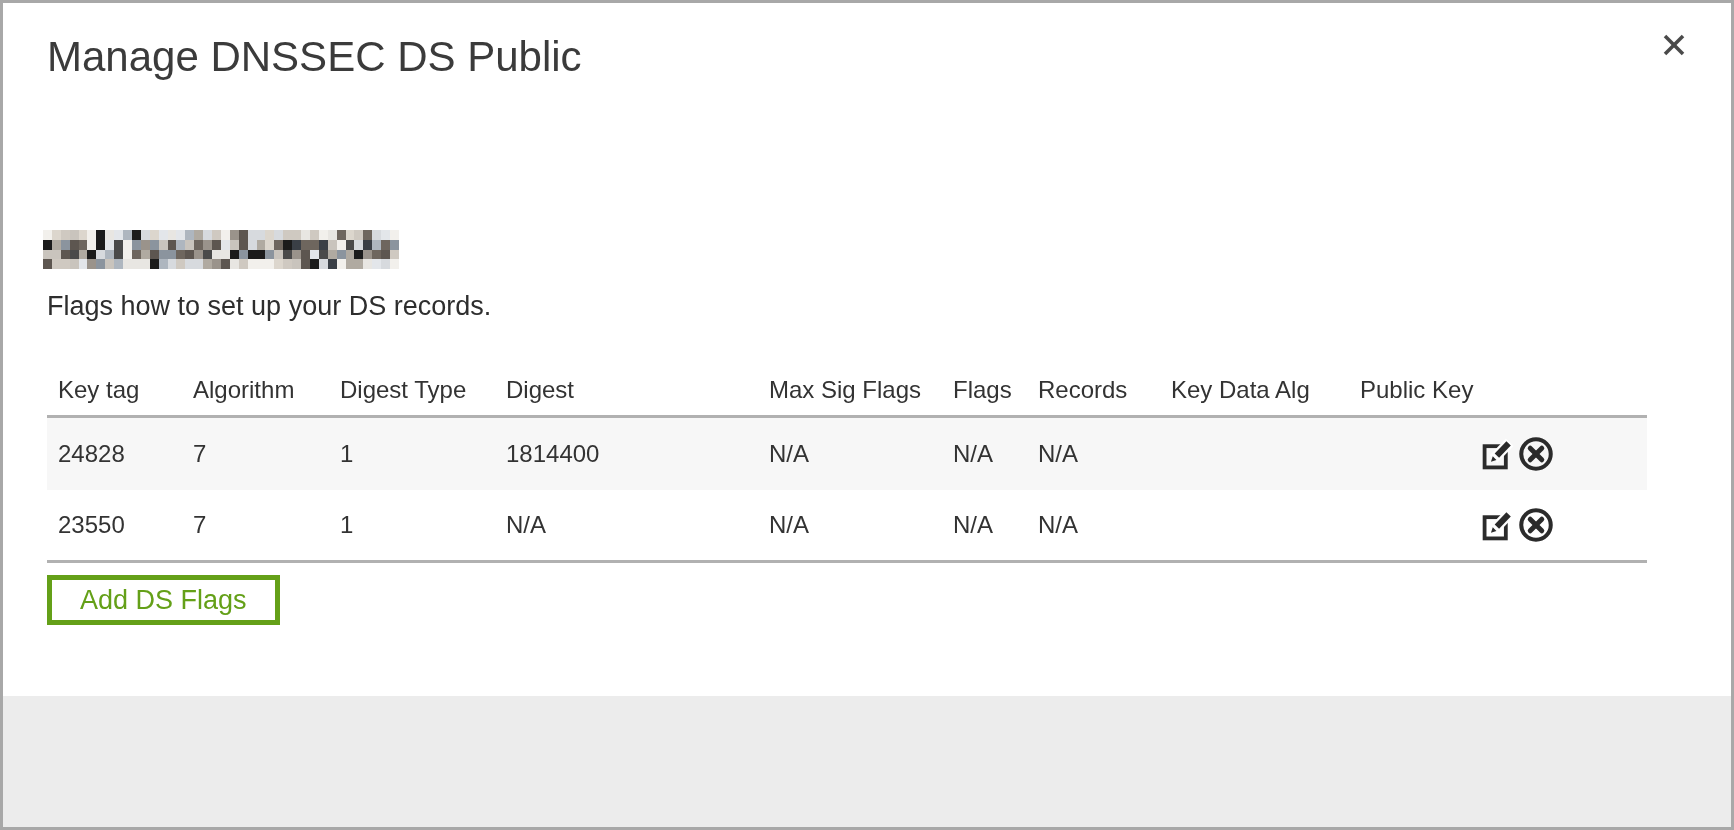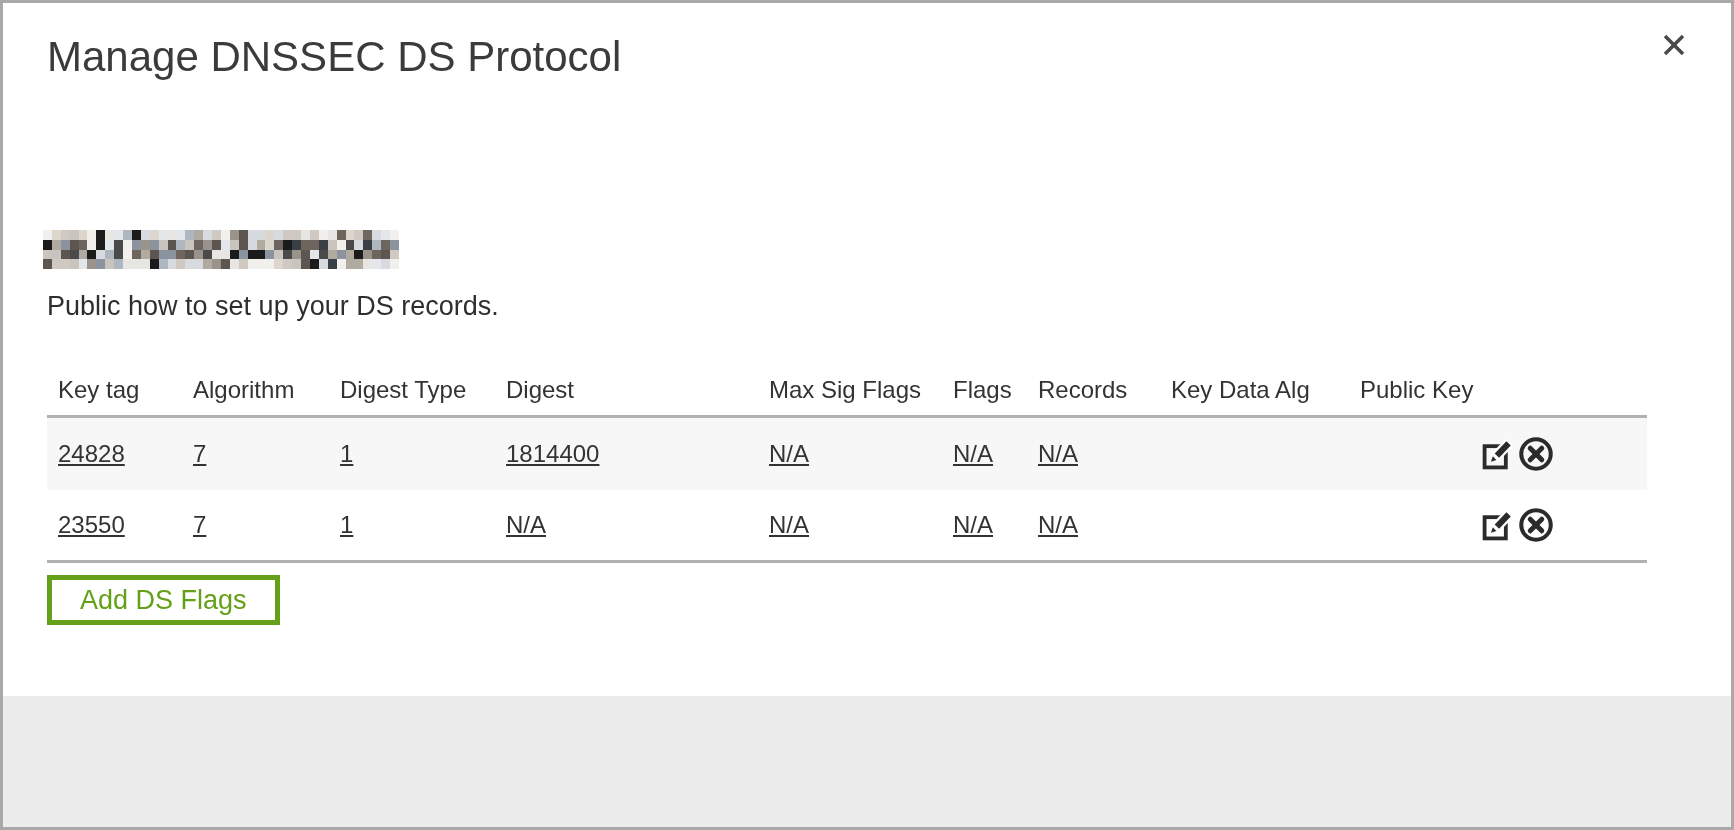--- a/index.html
+++ b/index.html
@@ -44,21 +44,21 @@
     width:1600px;
     font-size:24px; color:#333;
   }
   .grid-row {
     display:grid;
     grid-template-columns:135px 147px 166px 263px 184px 85px 133px 189px 207px 1fr;
     padding-left:11px;
     align-items:center;
   }
   .thead { height:50px; }
-  .tbody { border-top:3px solid var(--table-border,#b1b1b1); border-bottom:3px solid var(--table-border,#b1b1b1);text-decoration:underline; }
+  .tbody { border-top:3px solid var(--table-border,#b1b1b1); border-bottom:3px solid var(--table-border,#b1b1b1); }
   .trow { height:70px; background:#fff; }
   .trow.alt { height:72px; background:var(--row-alt-bg,#f7f7f7); }
   .icon-cell { display:flex; justify-content:flex-end; align-items:center; padding-right:12px; }
   .icon-btn { background:none; border:none; padding:0; cursor:pointer; color:#2b2b2b; width:38px; height:38px; }
 
   .add-btn {
     position:absolute; left:44px; top:572px;
     height:50px; padding:0 28px;
     background:#fff;
     border:5px solid var(--green-outline,#68a41d);
@@ -70,21 +70,21 @@
   .footer {
     position:absolute; left:0; right:0; top:693px; bottom:0;
     background:var(--footer-bg,#ececec);
   }
 </style>
 </head>
 <body>
 
 <div class="modal">
 
-  <h1 class="title">Manage DNSSEC DS Protocol</h1>
+  <h1 class="title">Manage DNSSEC DS Public</h1>
 
   <button class="close-btn" aria-label="Close">
     <svg width="28" height="28" viewBox="0 0 28 28">
       <line x1="5" y1="5" x2="23" y2="23" stroke="currentColor" stroke-width="3.6"></line>
       <line x1="23" y1="5" x2="5" y2="23" stroke="currentColor" stroke-width="3.6"></line>
     </svg>
   </button>
 
   <div class="redacted">
       <div style="background: rgb(242, 240, 236);"></div>
@@ -242,21 +242,21 @@
       <div style="background: rgb(58, 63, 70);"></div>
       <div style="background: rgb(242, 240, 236);"></div>
       <div style="background: rgb(176, 170, 161);"></div>
       <div style="background: rgb(176, 170, 161);"></div>
       <div style="background: rgb(232, 230, 226);"></div>
       <div style="background: rgb(227, 230, 234);"></div>
       <div style="background: rgb(215, 218, 222);"></div>
       <div style="background: rgb(242, 240, 236);"></div>
     </div>
 
-  <p class="subtitle">Public how to set up your DS records.</p>
+  <p class="subtitle">Flags how to set up your DS records.</p>
 
   <div class="ds-table">
     <div class="grid-row thead">
         <span>Key tag</span>
         <span>Algorithm</span>
         <span>Digest Type</span>
         <span>Digest</span>
         <span>Max Sig Flags</span>
         <span>Flags</span>
         <span>Records</span>

